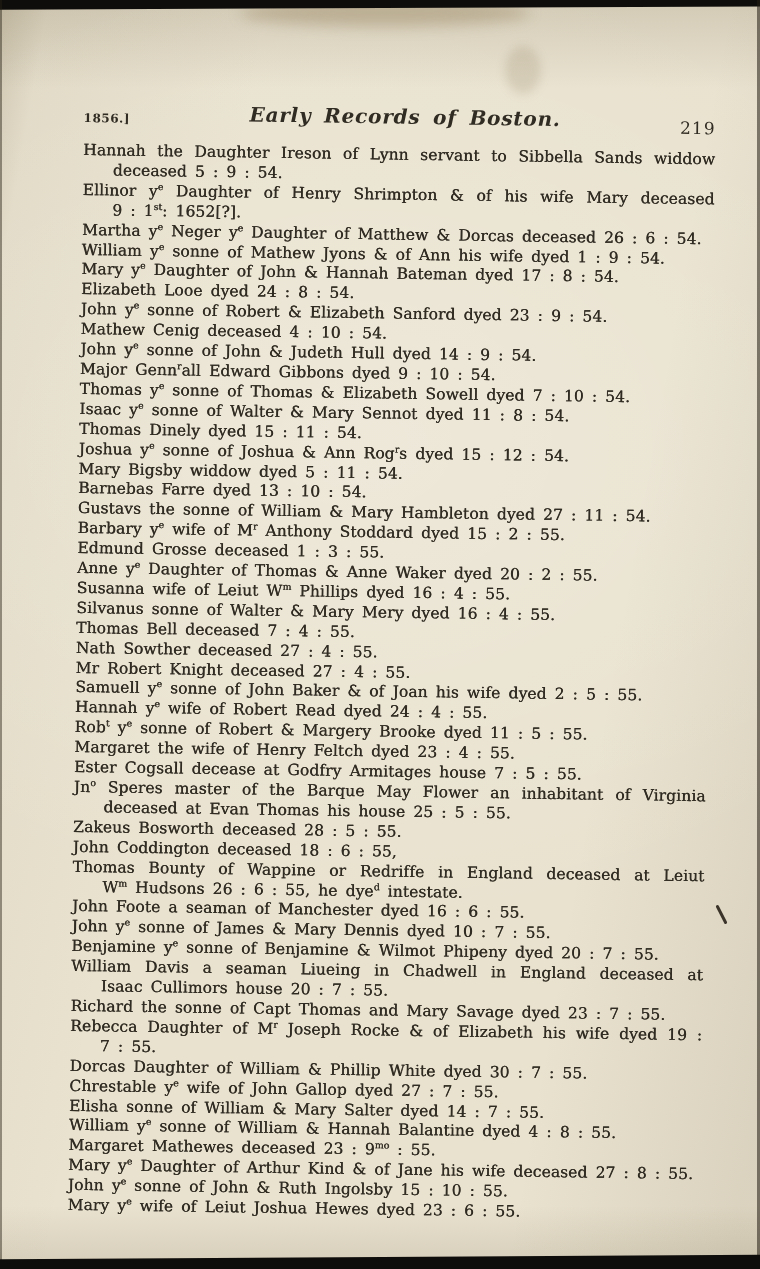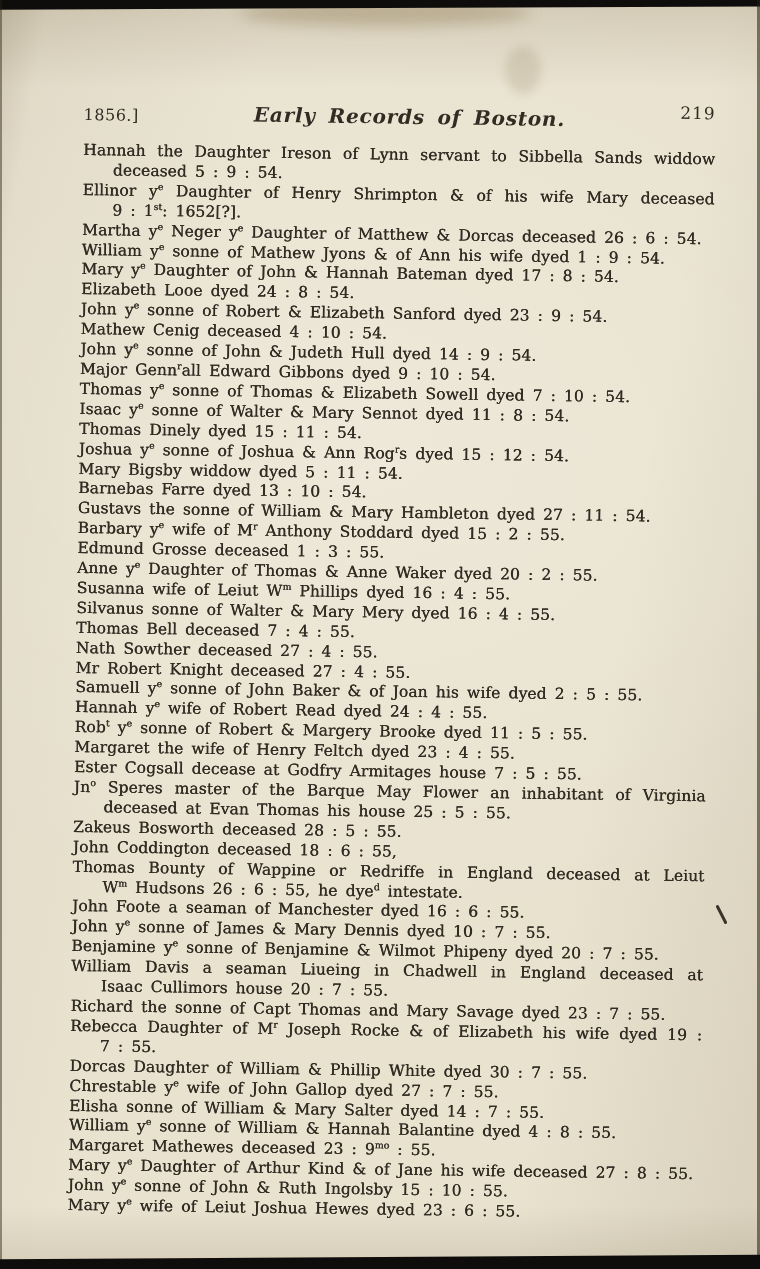--- a/index.html
+++ b/index.html
@@ -55,28 +55,28 @@
   }
   .content {
     position: absolute; z-index: 3;
     left: 84px; top: 94px; width: 632px;
     transform: rotate(0.85deg);
     transform-origin: 0 0;
     color: var(--ink, #312c23);
   }
   .header { display: flex; align-items: flex-start; height: 32px; }
   .year-label {
-    font-size: 16px; font-weight: 400; letter-spacing: 0.5px; margin-top: 11px;
+    font-size: 12px; font-weight: 700; letter-spacing: 0.5px; margin-top: 17px;
   }
   .running-title {
     flex: 1; text-align: center;
     font-size: 20px; font-weight: 700; font-style: italic;
     letter-spacing: 0.8px; word-spacing: 5px; margin-top: 6px;
   }
-  .page-number { font-size: 17px; margin-top: 0; letter-spacing: 1px; }
+  .page-number { font-size: 17px; margin-top: 15px; letter-spacing: 1px; }
   .records { margin-top: 15px; }
   .record {
     font-size: 15.5px; line-height: 19.9px;
     word-spacing: 3px; letter-spacing: 0.1px;
     text-shadow: 0.3px 0 0 currentColor;
   }
   .record .line.cont { padding-left: 30px; }
   .record .line.fill { text-align: justify; text-align-last: justify; }
   sup { font-size: 0.6em; line-height: 0; vertical-align: super; letter-spacing: 0; }
 </style>

